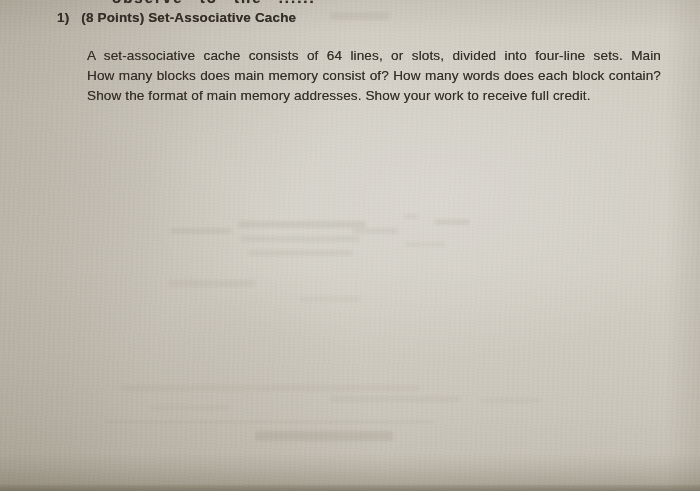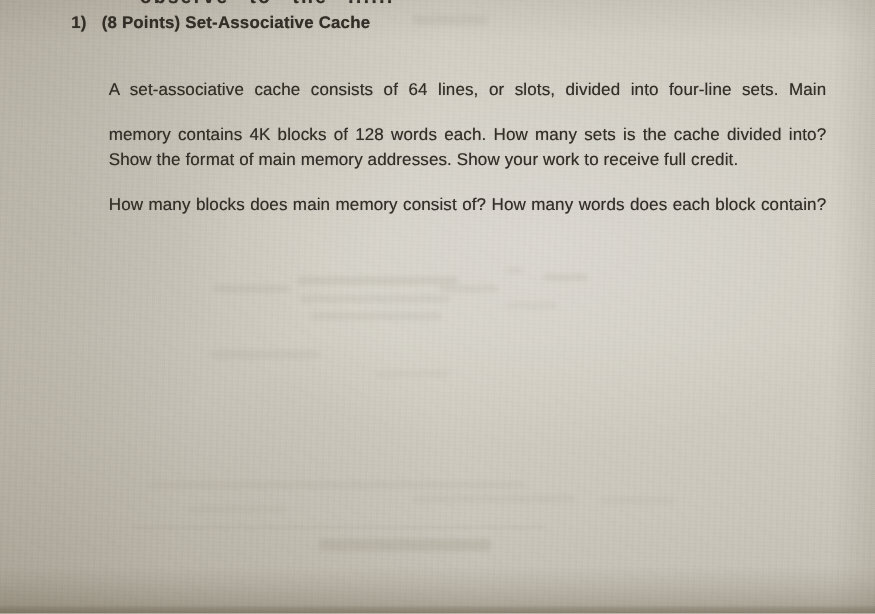--- a/index.html
+++ b/index.html
@@ -64,21 +64,21 @@
     letter-spacing:0.15px;
     text-shadow:0 0 0.6px rgba(46,42,36,0.65);
   }
   .q-body{
     position:absolute;top:46px;left:87px;width:574px;
     font-size:13.6px;line-height:20px;color:var(--ink);
     letter-spacing:0.1px;
     text-shadow:0 0 0.6px rgba(46,42,36,0.6);
   }
   .pline{white-space:normal;}
-  .pline.just{text-align:justify;text-align-last:justify;margin-top:16px;}
+  .pline.just{text-align:justify;text-align-last:justify;}
 
   
   .ghost{position:absolute;border-radius:3px;filter:blur(1.6px);pointer-events:none;
          background:#776f5e;}
   .g1 {left:330px;top:12px; width:60px; height:8px; opacity:.09;}
   .g2 {left:170px;top:228px;width:62px; height:6px; opacity:.09;}
   .g3 {left:238px;top:221px;width:128px;height:7px; opacity:.10;}
   .g4 {left:240px;top:236px;width:120px;height:6px; opacity:.08;}
   .g5 {left:248px;top:250px;width:105px;height:6px; opacity:.08;}
   .g6 {left:352px;top:228px;width:46px; height:6px; opacity:.08;}
@@ -106,23 +106,22 @@
     <span class="cutline">observe to the ......</span>
   </div>
 
   <div class="q-head">
     <span>1)</span>
     <span>(8 Points) Set-Associative Cache</span>
   </div>
 
   <div class="q-body">
     <div class="pline just">A set-associative cache consists of 64 lines, or slots, divided into four-line sets. Main</div>
-    <div class="pline just">memory contains 4K blocks of 128 words each. How many sets is the cache divided into?</div>
+    <div class="pline just">How many blocks does main memory consist of? How many words does each block contain?</div>
     <div class="pline">Show the format of main memory addresses. Show your work to receive full credit.</div>
-    <div class="pline just">How many blocks does main memory consist of? How many words does each block contain?</div>
   </div>
 
   <div class="ghost g1"></div>
   <div class="ghost g2"></div>
   <div class="ghost g3"></div>
   <div class="ghost g4"></div>
   <div class="ghost g5"></div>
   <div class="ghost g6"></div>
   <div class="ghost g7"></div>
   <div class="ghost g8"></div>

